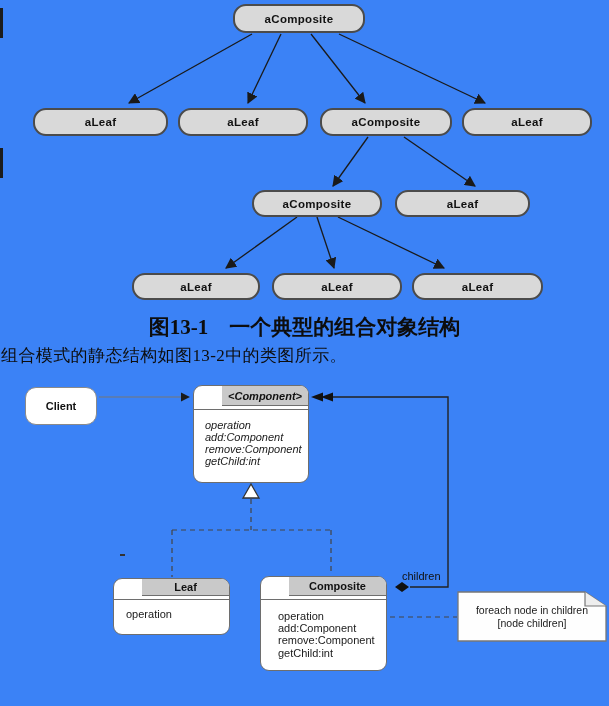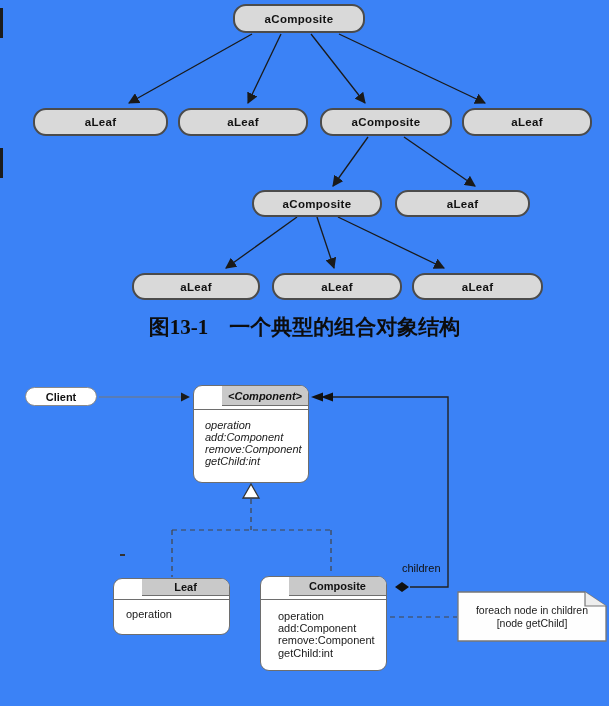--- a/index.html
+++ b/index.html
@@ -31,21 +31,21 @@
   .cls-sep{height:3px;border-bottom:1px solid #6e6e6e;background:#fff;}
   .cls-attrs{padding:10px 4px 0 11px;font-size:11px;line-height:11.4px;color:#1a1a1a;}
   .cls-attrs.italic{font-style:italic;}
   .cls-attrs div{margin:0 0 0.6px 0;white-space:nowrap;}
   .pill{
     position:absolute;box-sizing:border-box;background:#fff;
     border:1.2px solid #8a8a8a;border-radius:11px;
     display:flex;align-items:center;justify-content:center;
     font-weight:bold;font-size:11px;color:#111;
   }
-  .small-label{position:absolute;font-size:11px;color:#111;}
+  .small-label{position:absolute;font-size:11px;color:#111;margin-top:8px;}
   .note-text{
     position:absolute;text-align:center;font-size:10.5px;line-height:12.5px;color:#1a1a1a;
   }
   .caption{
     position:absolute;width:100%;text-align:center;
     font-family:"Liberation Serif",serif;font-size:21px;font-weight:bold;color:#0d0d0d;
   }
   .bodytext{
     position:absolute;left:1px;top:344px;
     font-family:"Liberation Serif",serif;font-size:17px;color:#0d0d0d;letter-spacing:.4px;
@@ -122,22 +122,23 @@
 
   <div class="tnode" style="left:252px;top:190px;width:130px;height:27px;">aComposite</div>
   <div class="tnode" style="left:395px;top:190px;width:135px;height:27px;">aLeaf</div>
 
   <div class="tnode" style="left:132px;top:273px;width:128px;height:27px;">aLeaf</div>
   <div class="tnode" style="left:272px;top:273px;width:130px;height:27px;">aLeaf</div>
   <div class="tnode" style="left:412px;top:273px;width:131px;height:27px;">aLeaf</div>
 
   <div class="caption" style="top:313px;">图13-1　一个典型的组合对象结构</div>
 
+  <div class="bodytext">组合模式的静态结构如图13-2中的类图所示。</div>
 
-  <div class="pill" style="left:25px;top:387px;width:72px;height:19px;">Client</div>
+  <div class="pill" style="left:25px;top:387px;width:72px;height:38px;">Client</div>
 
   <div class="cls" style="left:193px;top:385px;width:116px;height:98px;">
     <div class="cls-header italic">&lt;Component&gt;</div>
     <div class="cls-sep"></div>
     <div class="cls-attrs italic">
       <div>operation</div>
       <div>add:Component</div>
       <div>remove:Component</div>
       <div>getChild:int</div>
     </div>
@@ -159,17 +160,17 @@
       <div>add:Component</div>
       <div>remove:Component</div>
       <div>getChild:int</div>
     </div>
   </div>
 
   <div class="small-label" style="left:402px;top:562px;">children</div>
 
   <div class="note-text" style="left:462px;top:604px;width:140px;">
     <div>foreach node in children</div>
-    <div>[node getChild]</div>
+    <div>[node children]</div>
   </div>
 
 
 </div>
 
 </body></html>

